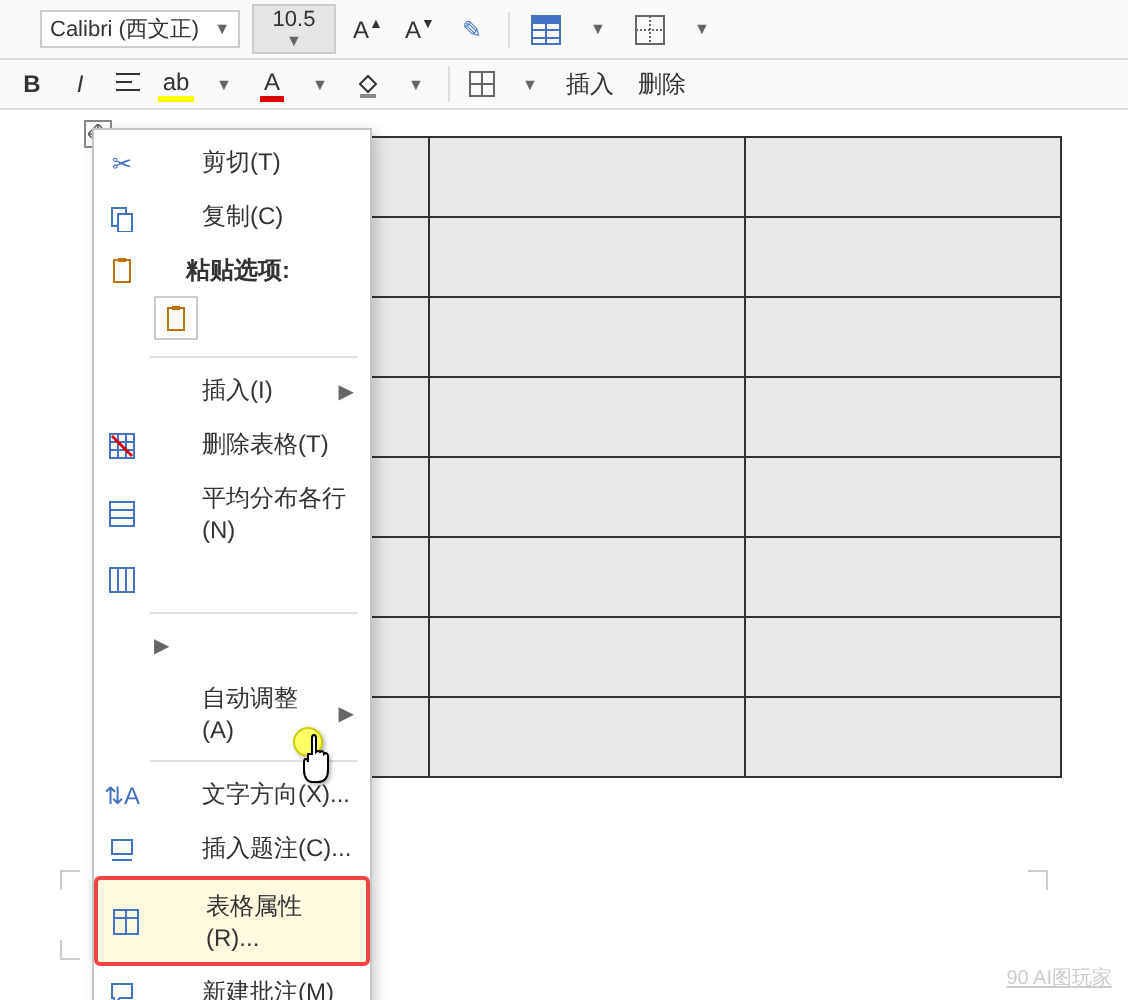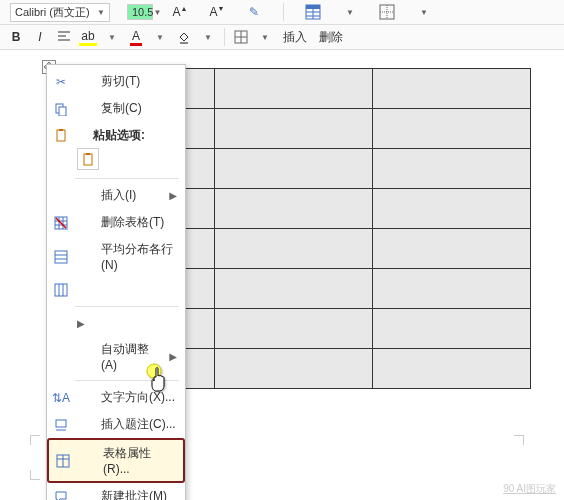--- a/index.html
+++ b/index.html
@@ -1,33 +1,33 @@
 <!DOCTYPE html>
 <html><head>
 <meta charset="utf-8">
 <style>
 * { box-sizing: border-box; margin: 0; padding: 0; }
 body { font-family: "Microsoft YaHei", "Segoe UI", sans-serif; font-size: 12px; background: #fff; width: 564px; height: 500px; overflow: hidden; position: relative; color: #333; }
 
-.toolbar { display: flex; align-items: center; gap: 17px; padding: 2px 10px; border-bottom: 1px solid #ddd; background: #fafafa; }
+.toolbar { display: flex; align-items: center; gap: 6px; padding: 2px 20px; border-bottom: 1px solid #ddd; background: #fafafa; }
 .toolbar-row2 { display: flex; align-items: center; gap: 4px; padding: 2px 6px; border-bottom: 1px solid #ddd; background: #fafafa; }
 .font-select { border: 1px solid #ccc; padding: 1px 4px; font-size: 11px; width: 100px; background: #fff; display: flex; align-items: center; justify-content: space-between; }
-.size-select { border: 1px solid #ccc; padding: 1px 4px; font-size: 11px; width: 26px; background: #86efac; display: flex; align-items: center; justify-content: space-between; }
+.size-select { border: 1px solid #ccc; padding: 1px 4px; font-size: 11px; width: 42px; background: #e5e5e5; display: flex; align-items: center; justify-content: space-between; flex-direction: column; }
 .dd-arrow { font-size: 8px; color: #666; }
 .tb-btn { width: 20px; height: 20px; display: flex; align-items: center; justify-content: center; cursor: pointer; }
 .tb-sep { width: 1px; height: 18px; background: #ddd; margin: 0 2px; }
 .tb-label { font-size: 12px; padding: 0 4px; cursor: pointer; }
 .move-handle { position: absolute; left: 42px; top: 60px; width: 14px; height: 14px; border: 1px solid #888; background: #fff; display: flex; align-items: center; justify-content: center; font-size: 10px; color: #666; cursor: move; }
 
 .word-table { position: absolute; left: 56px; top: 68px; border-collapse: collapse; }
 .word-table td { border: 1px solid #333; width: 158px; height: 40px; background: #e8e8e8; vertical-align: top; padding: 2px 4px; font-size: 10px; color: #aaa; }
 
 .context-menu { position: absolute; left: 46px; top: 64px; width: 140px; background: #fff; border: 1px solid #c5c5c5; box-shadow: 2px 2px 6px rgba(0,0,0,0.2); padding: 3px 0; z-index: 100; }
 .menu-item { display: flex; align-items: center; padding: 5px 8px 5px 6px; cursor: pointer; font-size: 12px; gap: 8px; position: relative; }
-.menu-item.highlighted { border: 2px solid #7f1d1d; border-radius: 3px; background: #fff9e0; }
+.menu-item.highlighted { border: 2px solid #ef4444; border-radius: 3px; background: #fff9e0; }
 .menu-icon { width: 16px; height: 16px; display: flex; align-items: center; justify-content: center; flex-shrink: 0; color: #4472c4; }
 .menu-label { flex: 1; margin-left: 24px; }
 .menu-arrow { font-size: 10px; color: #666; }
 .menu-sep { height: 1px; background: #e0e0e0; margin: 3px 6px 3px 28px; }
 .paste-header { font-weight: bold; padding: 5px 8px 2px 6px; display: flex; align-items: flex-start; gap: 24px; font-size: 12px; }
 .paste-options { padding: 2px 8px 5px 30px; }
 .paste-opt { display: inline-flex; width: 22px; height: 22px; border: 1px solid #ccc; align-items: center; justify-content: center; cursor: pointer; background: #fff; }
 
 .cursor-hand { position: absolute; left: 146px; top: 363px; z-index: 200; pointer-events: none; }
 .cursor-hand svg { filter: drop-shadow(1px 1px 1px rgba(0,0,0,0.3)); }

